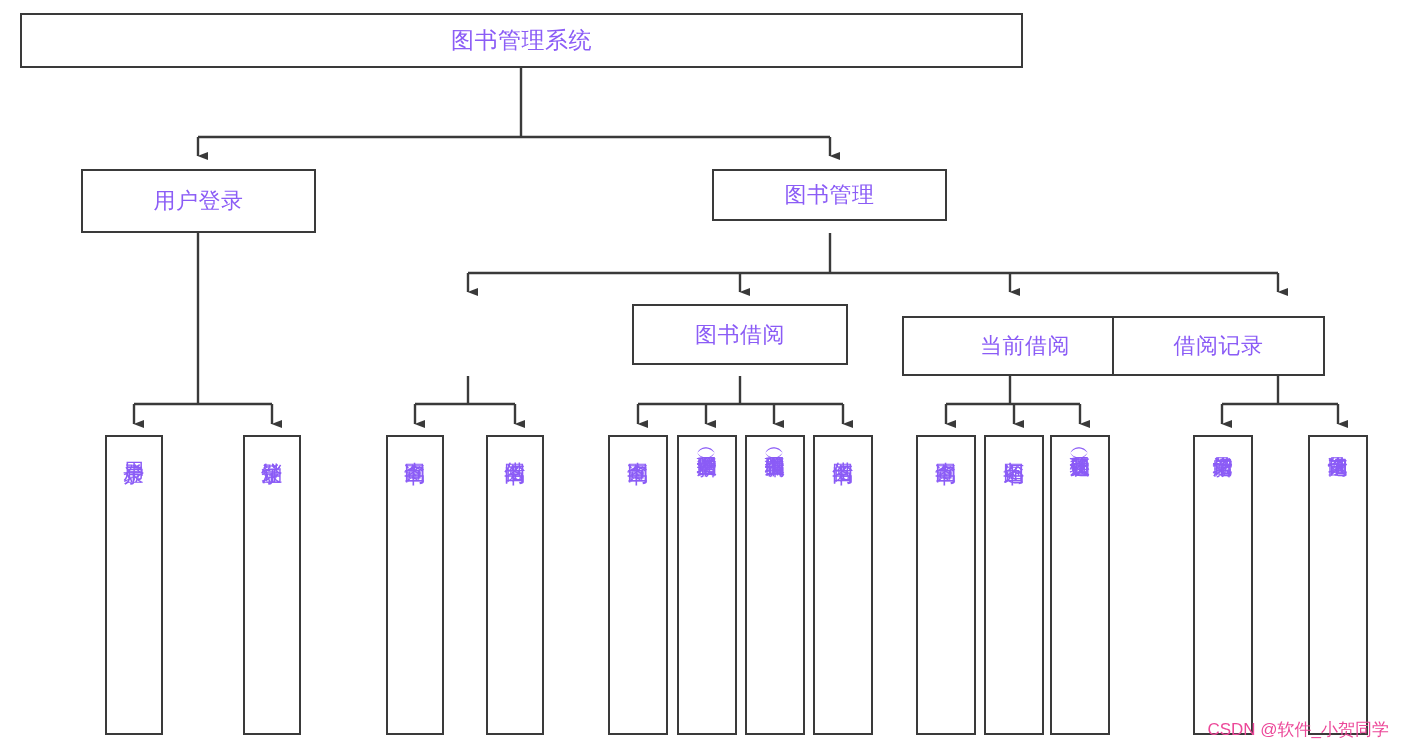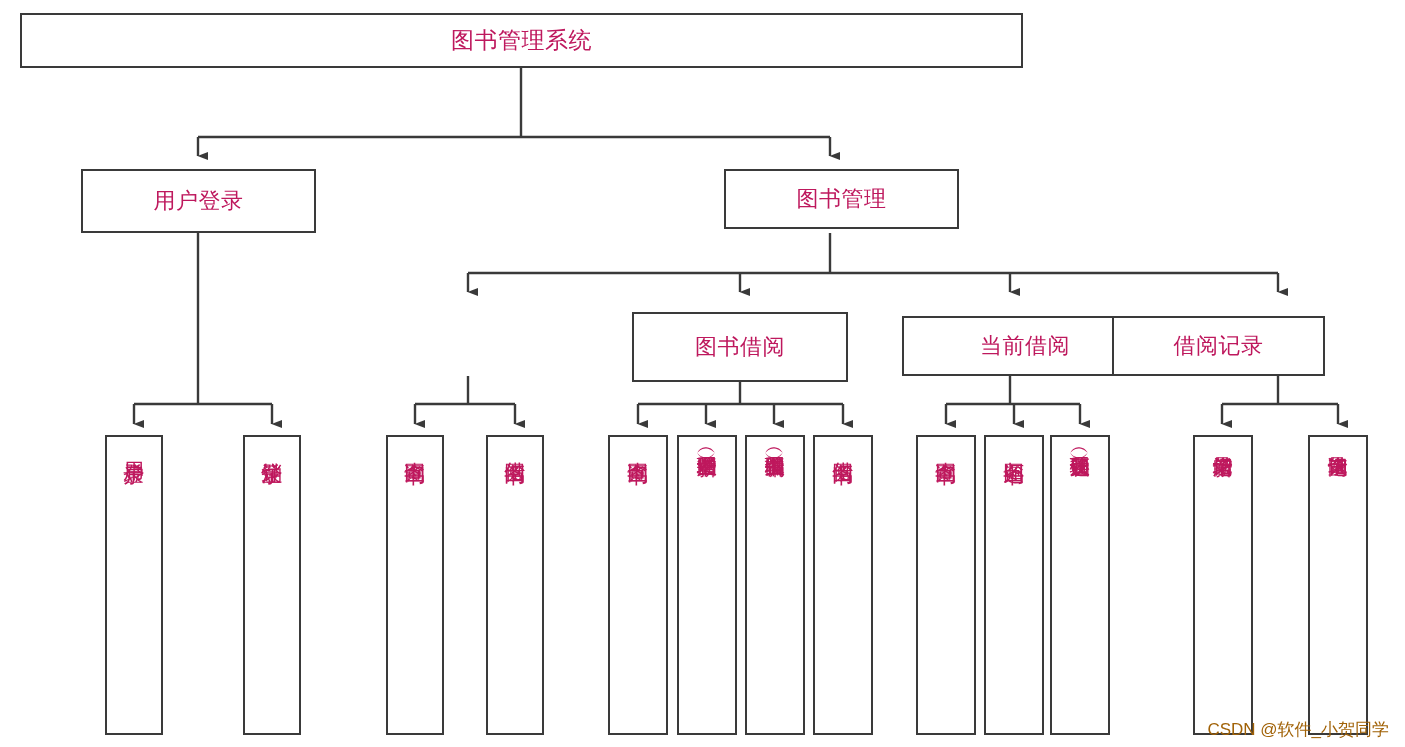--- a/index.html
+++ b/index.html
@@ -27,21 +27,21 @@
     pointer-events: none;
   }
   .node {
     position: absolute;
     box-sizing: border-box;
     background: #ffffff;
     border: 2px solid #3a3a3a;
     display: flex;
     align-items: center;
     justify-content: center;
-    color: #be185d;
+    color: #8b5cf6;
     z-index: 2;
   }
   .node-label {
     display: block;
     text-align: center;
     line-height: 1.08;
     white-space: nowrap;
   }
   
   .node.horizontal .node-label {
@@ -70,21 +70,21 @@
   }
   .node.vertical.tall-text .node-label {
     font-size: 20px;
     letter-spacing: 0px;
   }
   .watermark {
     position: absolute;
     right: 16px;
     bottom: 6px;
     font-size: 17px;
-    color: #a16207;
+    color: #ec4899;
     z-index: 5;
     white-space: nowrap;
     font-family: "Liberation Sans", "DejaVu Sans", sans-serif;
   }
 </style>
 </head>
 <body>
 
 <div id="diagram-canvas">
 
@@ -137,26 +137,26 @@
   </svg>
 
   <div class="node horizontal root" style="left:20px; top:13px; width:1003px; height:55px;">
     <span class="node-label">图书管理系统</span>
   </div>
 
   <div class="node horizontal" style="left:81px; top:169px; width:235px; height:64px;">
     <span class="node-label">用户登录</span>
   </div>
 
-  <div class="node horizontal" style="left:712px; top:169px; width:235px; height:60px;margin-left:12px;">
+  <div class="node horizontal" style="left:712px; top:169px; width:235px; height:52px;">
     <span class="node-label">图书管理</span>
   </div>
 
 
-  <div class="node horizontal" style="left:632px; top:312px; width:216px; height:70px;">
+  <div class="node horizontal" style="left:632px; top:304px; width:216px; height:61px;">
     <span class="node-label">图书借阅</span>
   </div>
 
   <div class="node horizontal" style="left:902px; top:316px; width:246px; height:60px;">
     <span class="node-label">当前借阅</span>
   </div>
 
   <div class="node horizontal" style="left:1112px; top:316px; width:213px; height:60px;">
     <span class="node-label">借阅记录</span>
   </div>

